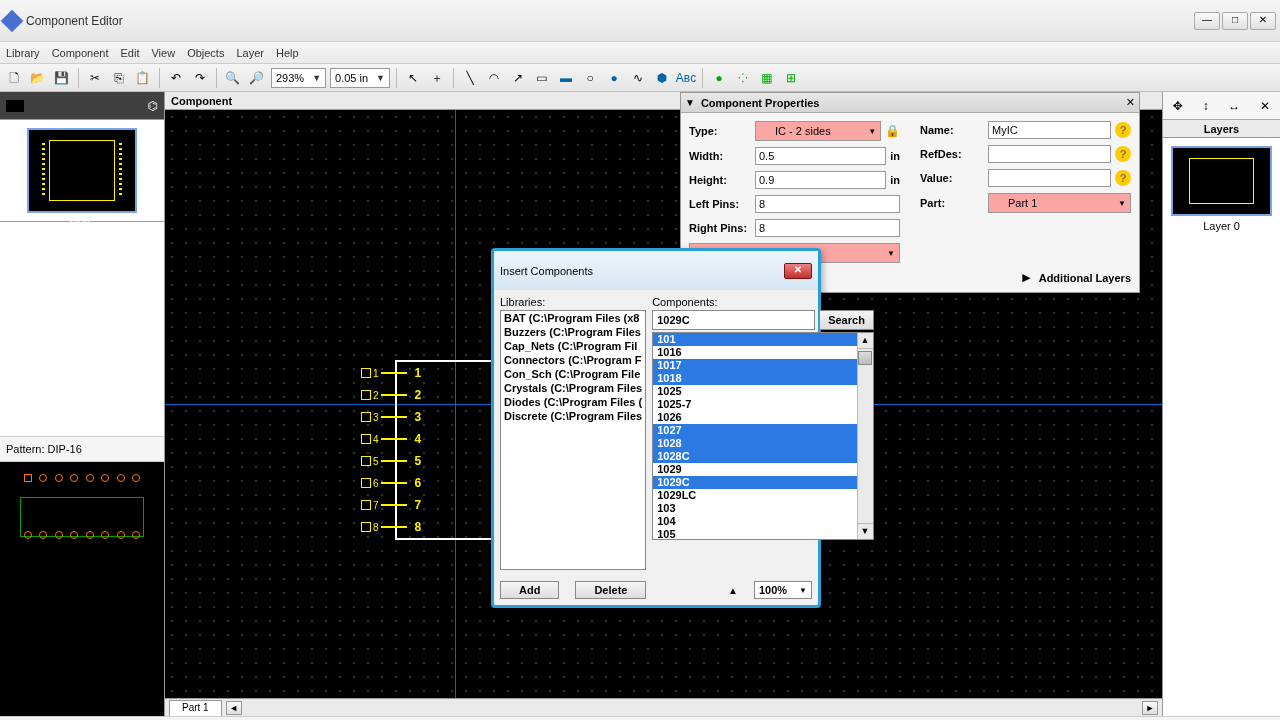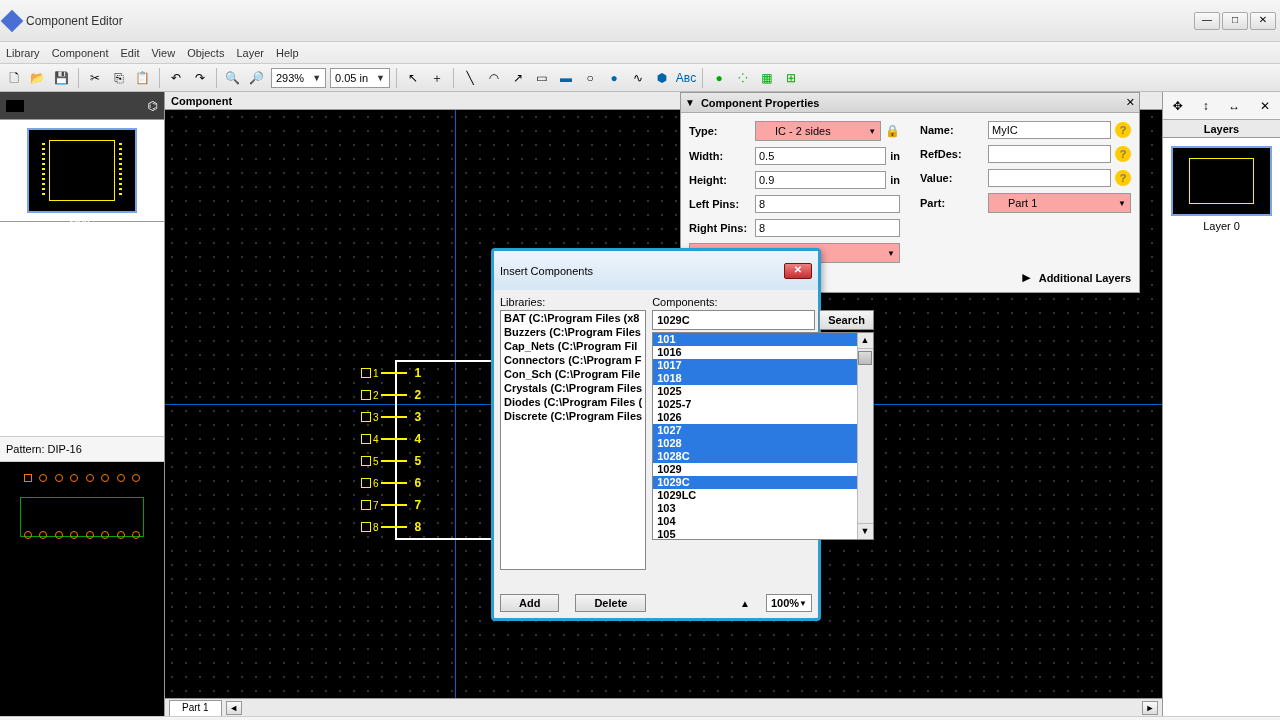--- a/index.html
+++ b/index.html
@@ -107,25 +107,25 @@
 .search-row { display: flex; gap: 4px; margin-bottom: 2px; }
 .search-input { flex: 1; border: 1px solid #888; height: 20px; padding: 0 4px; font-weight: bold; }
 .search-btn { border: 1px solid #888; background: linear-gradient(#f5f5f5,#ddd); padding: 0 8px; height: 20px; font-weight: bold; }
 .comp-list { border: 1px solid #888; background: #fff; height: 208px; overflow: hidden; position: relative; }
 .comp-list .scrollbar { position: absolute; right: 0; top: 0; bottom: 0; width: 16px; background: #eaeaea; border-left: 1px solid #bbb; }
 .comp-list .scroll-thumb { position: absolute; right: 1px; top: 18px; width: 14px; height: 14px; background: linear-gradient(#ddd,#bbb); border: 1px solid #888; }
 .comp-list .scroll-up { position: absolute; right: 0; top: 0; width: 16px; height: 16px; text-align: center; font-size: 9px; line-height: 14px; border-bottom: 1px solid #bbb; }
 .comp-list .scroll-dn { position: absolute; right: 0; bottom: 0; width: 16px; height: 16px; text-align: center; font-size: 9px; line-height: 14px; border-top: 1px solid #bbb; }
 .comp-item { padding: 0 4px; font-weight: bold; font-size: 11px; line-height: 13px; margin-right: 16px; }
 .comp-item.sel { background: #2a7ae2; color: #fff; }
-.dlg-btn-row { display: flex; gap: 16px; margin-top: 24px; justify-content: flex-start; align-items: center; }
+.dlg-btn-row { display: flex; gap: 16px; margin-top: 11px; justify-content: flex-start; align-items: center; }
 .dlg-btn { border: 1px solid #888; background: linear-gradient(#f5f5f5,#ddd); padding: 2px 18px; font-weight: bold; font-size: 11px; }
 .dlg-zoom { margin-left: auto; display: flex; align-items: center; gap: 4px; }
 .dlg-zoom .arrow-up { font-size: 10px; padding: 0 12px; }
-.dlg-zoom .zoom-combo { border: 1px solid #888; background: #fff; padding: 0 4px; height: 18px; display: flex; align-items: center; gap: 0; font-weight: bold; }
+.dlg-zoom .zoom-combo { border: 1px solid #888; background: #fff; padding: 0 4px; height: 18px; display: flex; align-items: center; gap: 12px; font-weight: bold; }
 .dlg-footer { display: flex; gap: 24px; justify-content: center; margin-top: 10px; padding-bottom: 6px; }
 .dlg-footer .dlg-btn.default { border: 2px solid #2a7ae2; padding: 2px 26px; }
 
 
 .ico { font-size: 12px; line-height: 1; }
 </style>
 </head>
 <body>
 
 <div class="titlebar">

